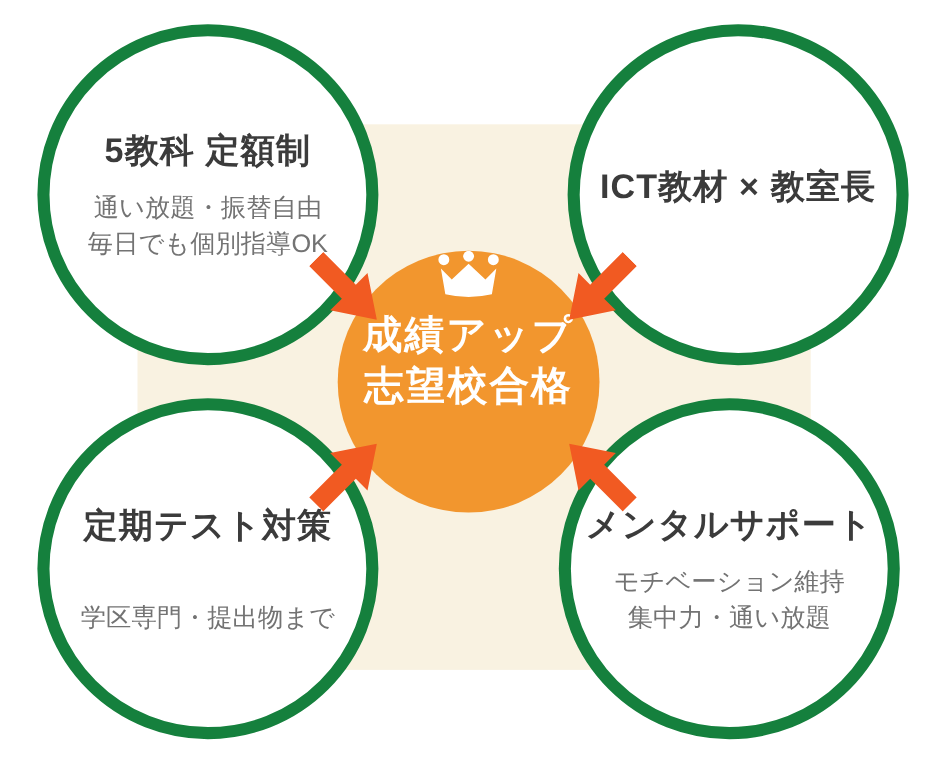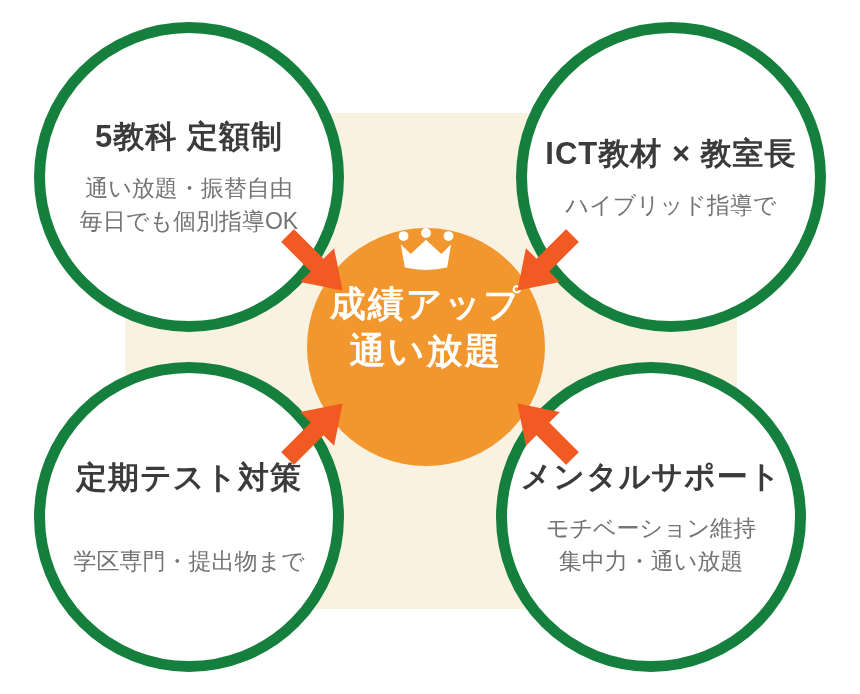--- a/index.html
+++ b/index.html
@@ -34,21 +34,21 @@
     display: flex;
     flex-direction: column;
     align-items: center;
     justify-content: center;
     text-align: center;
     z-index: 2;
   }
   .fc-tl { left: 34px;  top: 22px; }
   .fc-tr { left: 516px; top: 22px; }
   .fc-bl { left: 34px;  top: 362px; gap: 32px; }
-  .fc-br { left: 496px; top: 362px; text-align: right; }
+  .fc-br { left: 508px; top: 362px; text-align: right; }
   .feature-title {
     font-size: 31px;
     font-weight: bold;
     color: #3B3B3B;
     margin-bottom: 14px;
     letter-spacing: 1px;
     white-space: nowrap;
   }
   .feature-sub {
     font-size: 23px;
@@ -98,21 +98,20 @@
   <div class="panel"></div>
 
   <div class="feature-circle fc-tl">
     <div class="feature-title">5教科 定額制</div>
     <div class="feature-sub">通い放題・振替自由</div>
     <div class="feature-sub">毎日でも個別指導OK</div>
   </div>
 
   <div class="feature-circle fc-tr">
     <div class="feature-title">ICT教材 × 教室長</div>
-    <div class="feature-sub">ハイブリッド指導で</div>
   </div>
 
   <div class="feature-circle fc-bl">
     <div class="feature-title">定期テスト対策</div>
     <div class="feature-sub">学区専門・提出物まで</div>
   </div>
 
   <div class="feature-circle fc-br">
     <div class="feature-title">メンタルサポート</div>
     <div class="feature-sub">モチベーション維持</div>
@@ -120,21 +119,21 @@
   </div>
 
   <div class="goal-circle">
     <svg class="crown" viewBox="0 0 64 50" xmlns="http://www.w3.org/2000/svg">
       <circle cx="7" cy="9" r="5.5" fill="#ffffff"></circle>
       <circle cx="32" cy="5.5" r="5.5" fill="#ffffff"></circle>
       <circle cx="57" cy="9" r="5.5" fill="#ffffff"></circle>
       <path d="M4 18 L15 29 L32 13 L49 29 L60 18 L55.5 44 Q32 49.5 8.5 44 Z" fill="#ffffff"></path>
     </svg>
     <div class="goal-text">成績アップ</div>
-    <div class="goal-text">通い放題</div>
+    <div class="goal-text">志望校合格</div>
   </div>
 
   <div class="arrow ar-tl">
     <svg viewBox="0 0 78 52" xmlns="http://www.w3.org/2000/svg">
       <polygon points="0,17 42,17 42,2 78,26 42,50 42,35 0,35" fill="#F15A22"></polygon>
     </svg>
   </div>
   <div class="arrow ar-tr">
     <svg viewBox="0 0 78 52" xmlns="http://www.w3.org/2000/svg">
       <polygon points="0,17 42,17 42,2 78,26 42,50 42,35 0,35" fill="#F15A22"></polygon>

